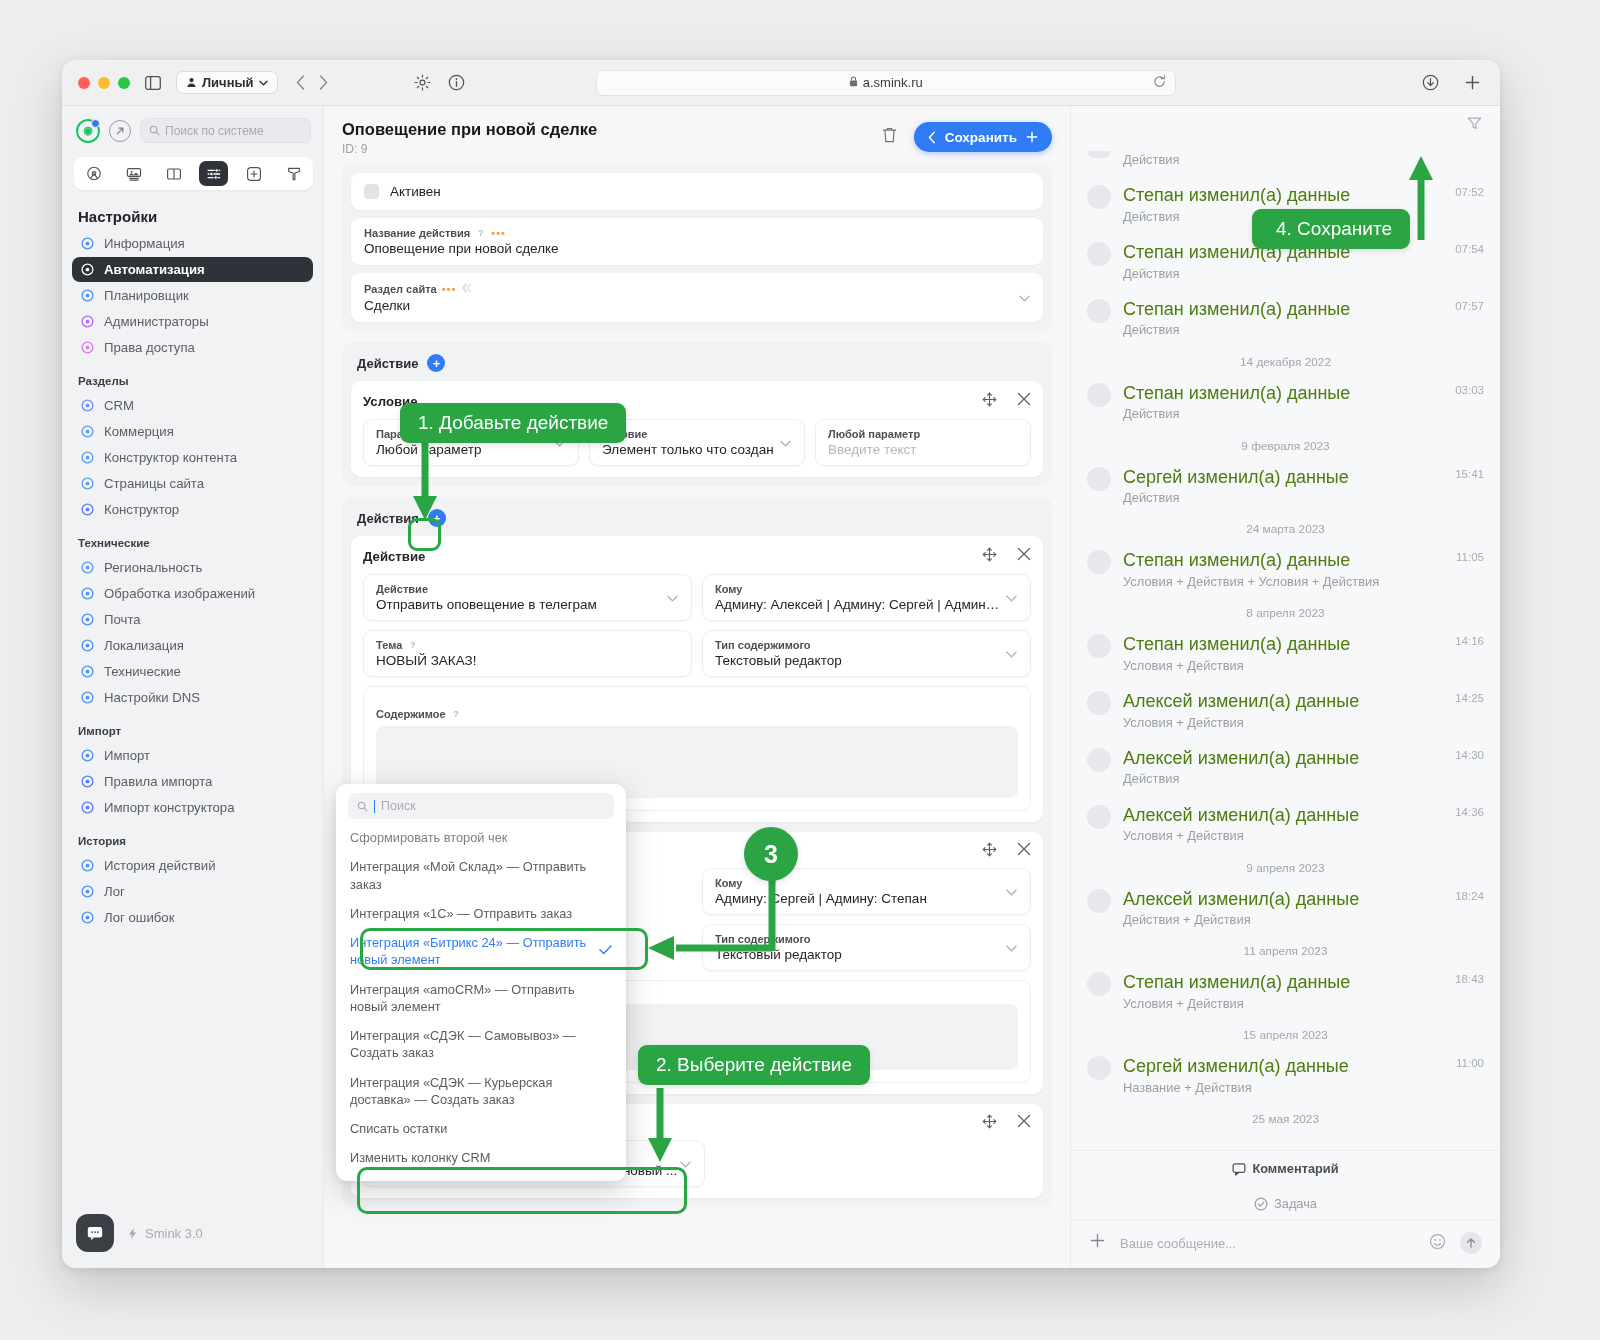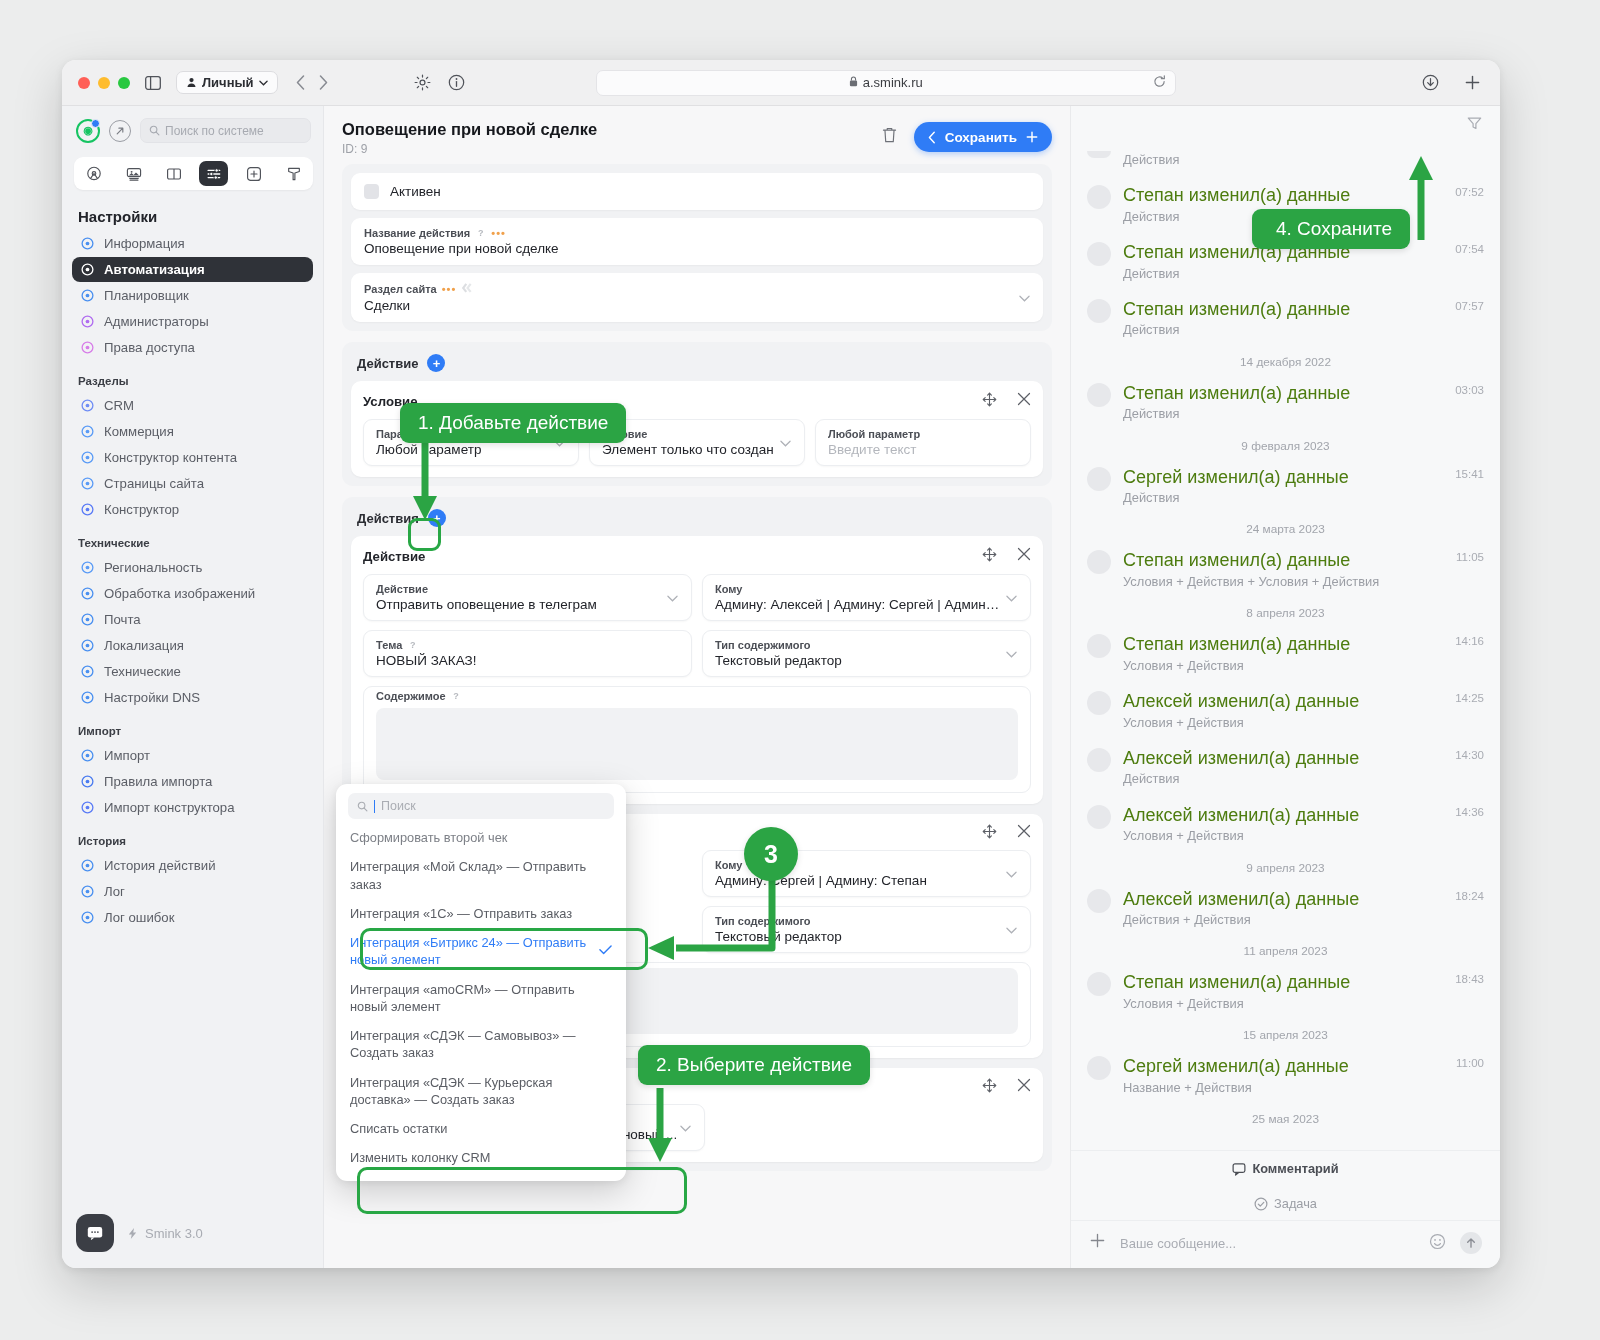--- a/index.html
+++ b/index.html
@@ -132,21 +132,21 @@
   .sub-tools{margin-left:auto;display:flex;gap:20px;color:#5c5f66;font-size:14px;}
   .row2{display:flex;gap:10px;}
   .row2 > *{flex:1;min-width:0;}
   .row3{display:flex;gap:10px;}
   .row3 > *{flex:1;min-width:0;}
   .inner-field{
     background:#fff;border:1px solid #eceef1;border-radius:9px;padding:8px 12px;position:relative;
     box-shadow:0 1px 2px rgba(0,0,0,.035);
   }
   .inner-field .f-value{white-space:nowrap;overflow:hidden;text-overflow:ellipsis;padding-right:14px;}
-  .editor-field{background:#fff;border:1px solid #eceef1;border-radius:9px;padding:3px 12px 12px;}
+  .editor-field{background:#fff;border:1px solid #eceef1;border-radius:9px;padding:21px 12px 12px;}
   .editor-box{background:#f1f2f4;border-radius:8px;height:72px;margin-top:6px;}
   
   .dropdown{
     position:absolute; left:12px; top:620px; width:290px; background:#fff;
     border-radius:11px; box-shadow:0 10px 34px rgba(0,0,0,.18),0 2px 8px rgba(0,0,0,.07);
     padding:9px 0 8px; z-index:40; overflow:hidden;
   }
   .dd-search{
     margin:0 12px 4px; height:26px; background:#f1f2f4; border-radius:7px;
     display:flex;align-items:center;gap:6px;padding:0 9px;font-size:12.5px;color:#aaadb3;

